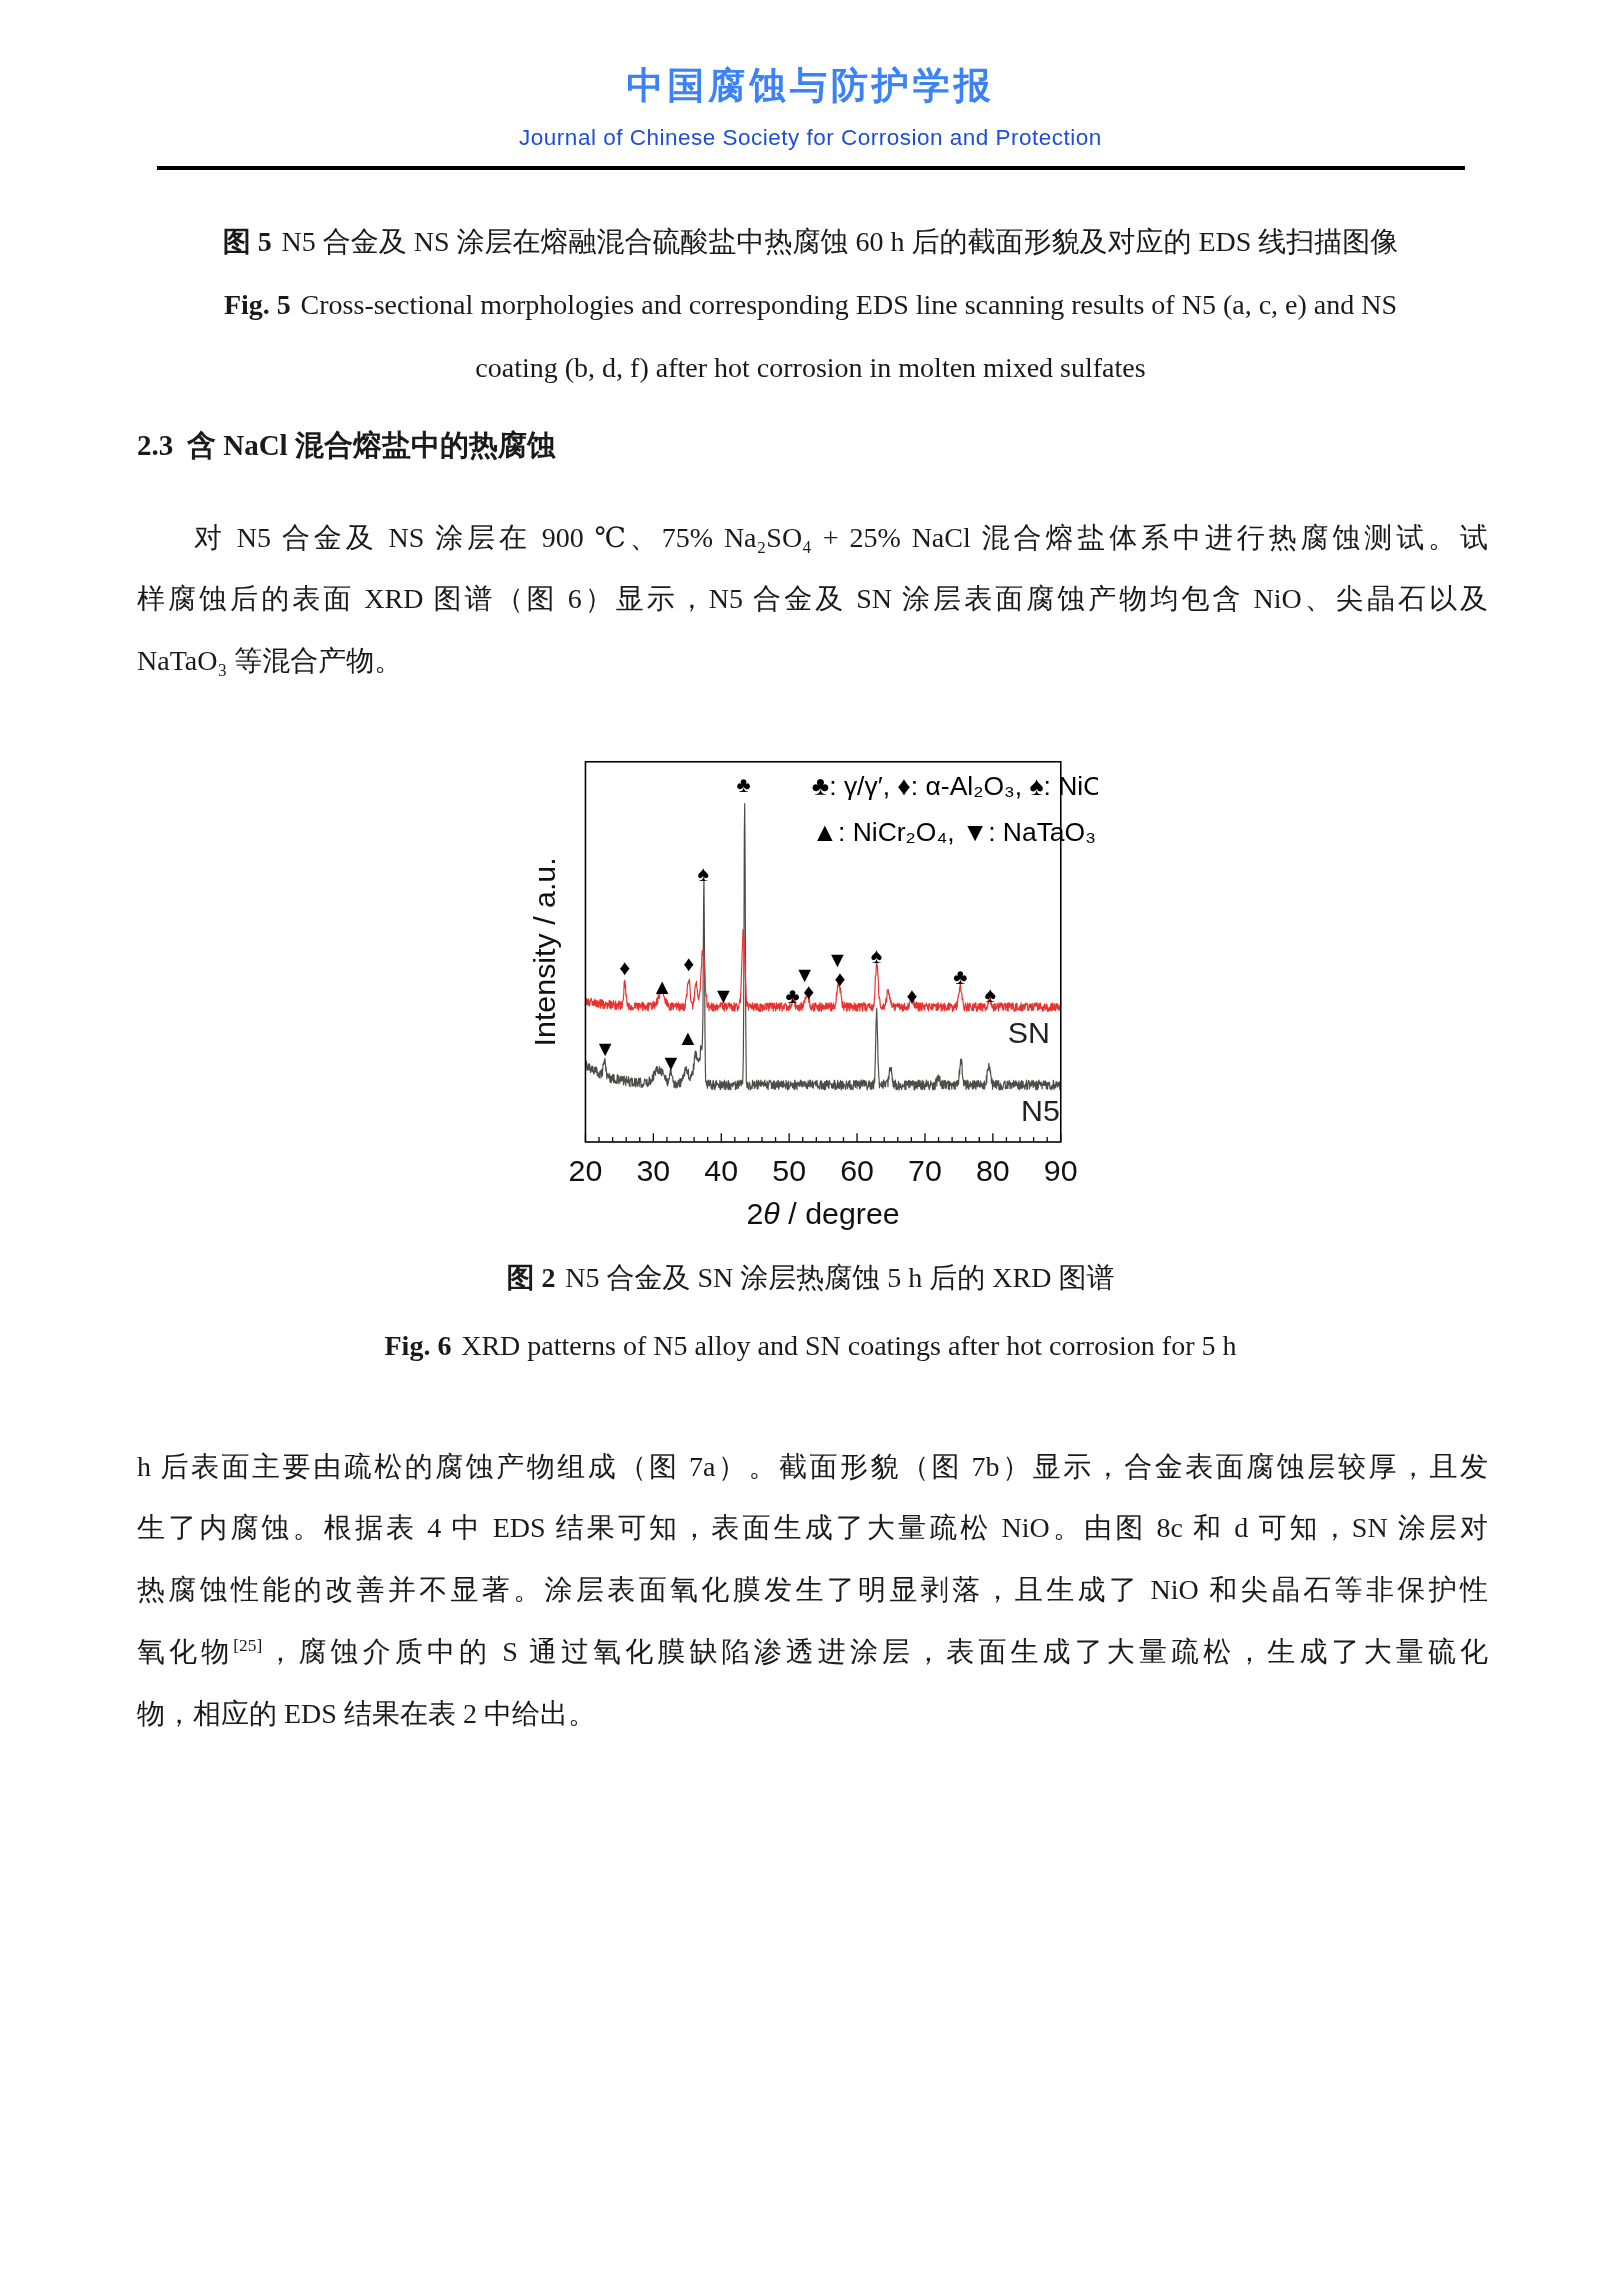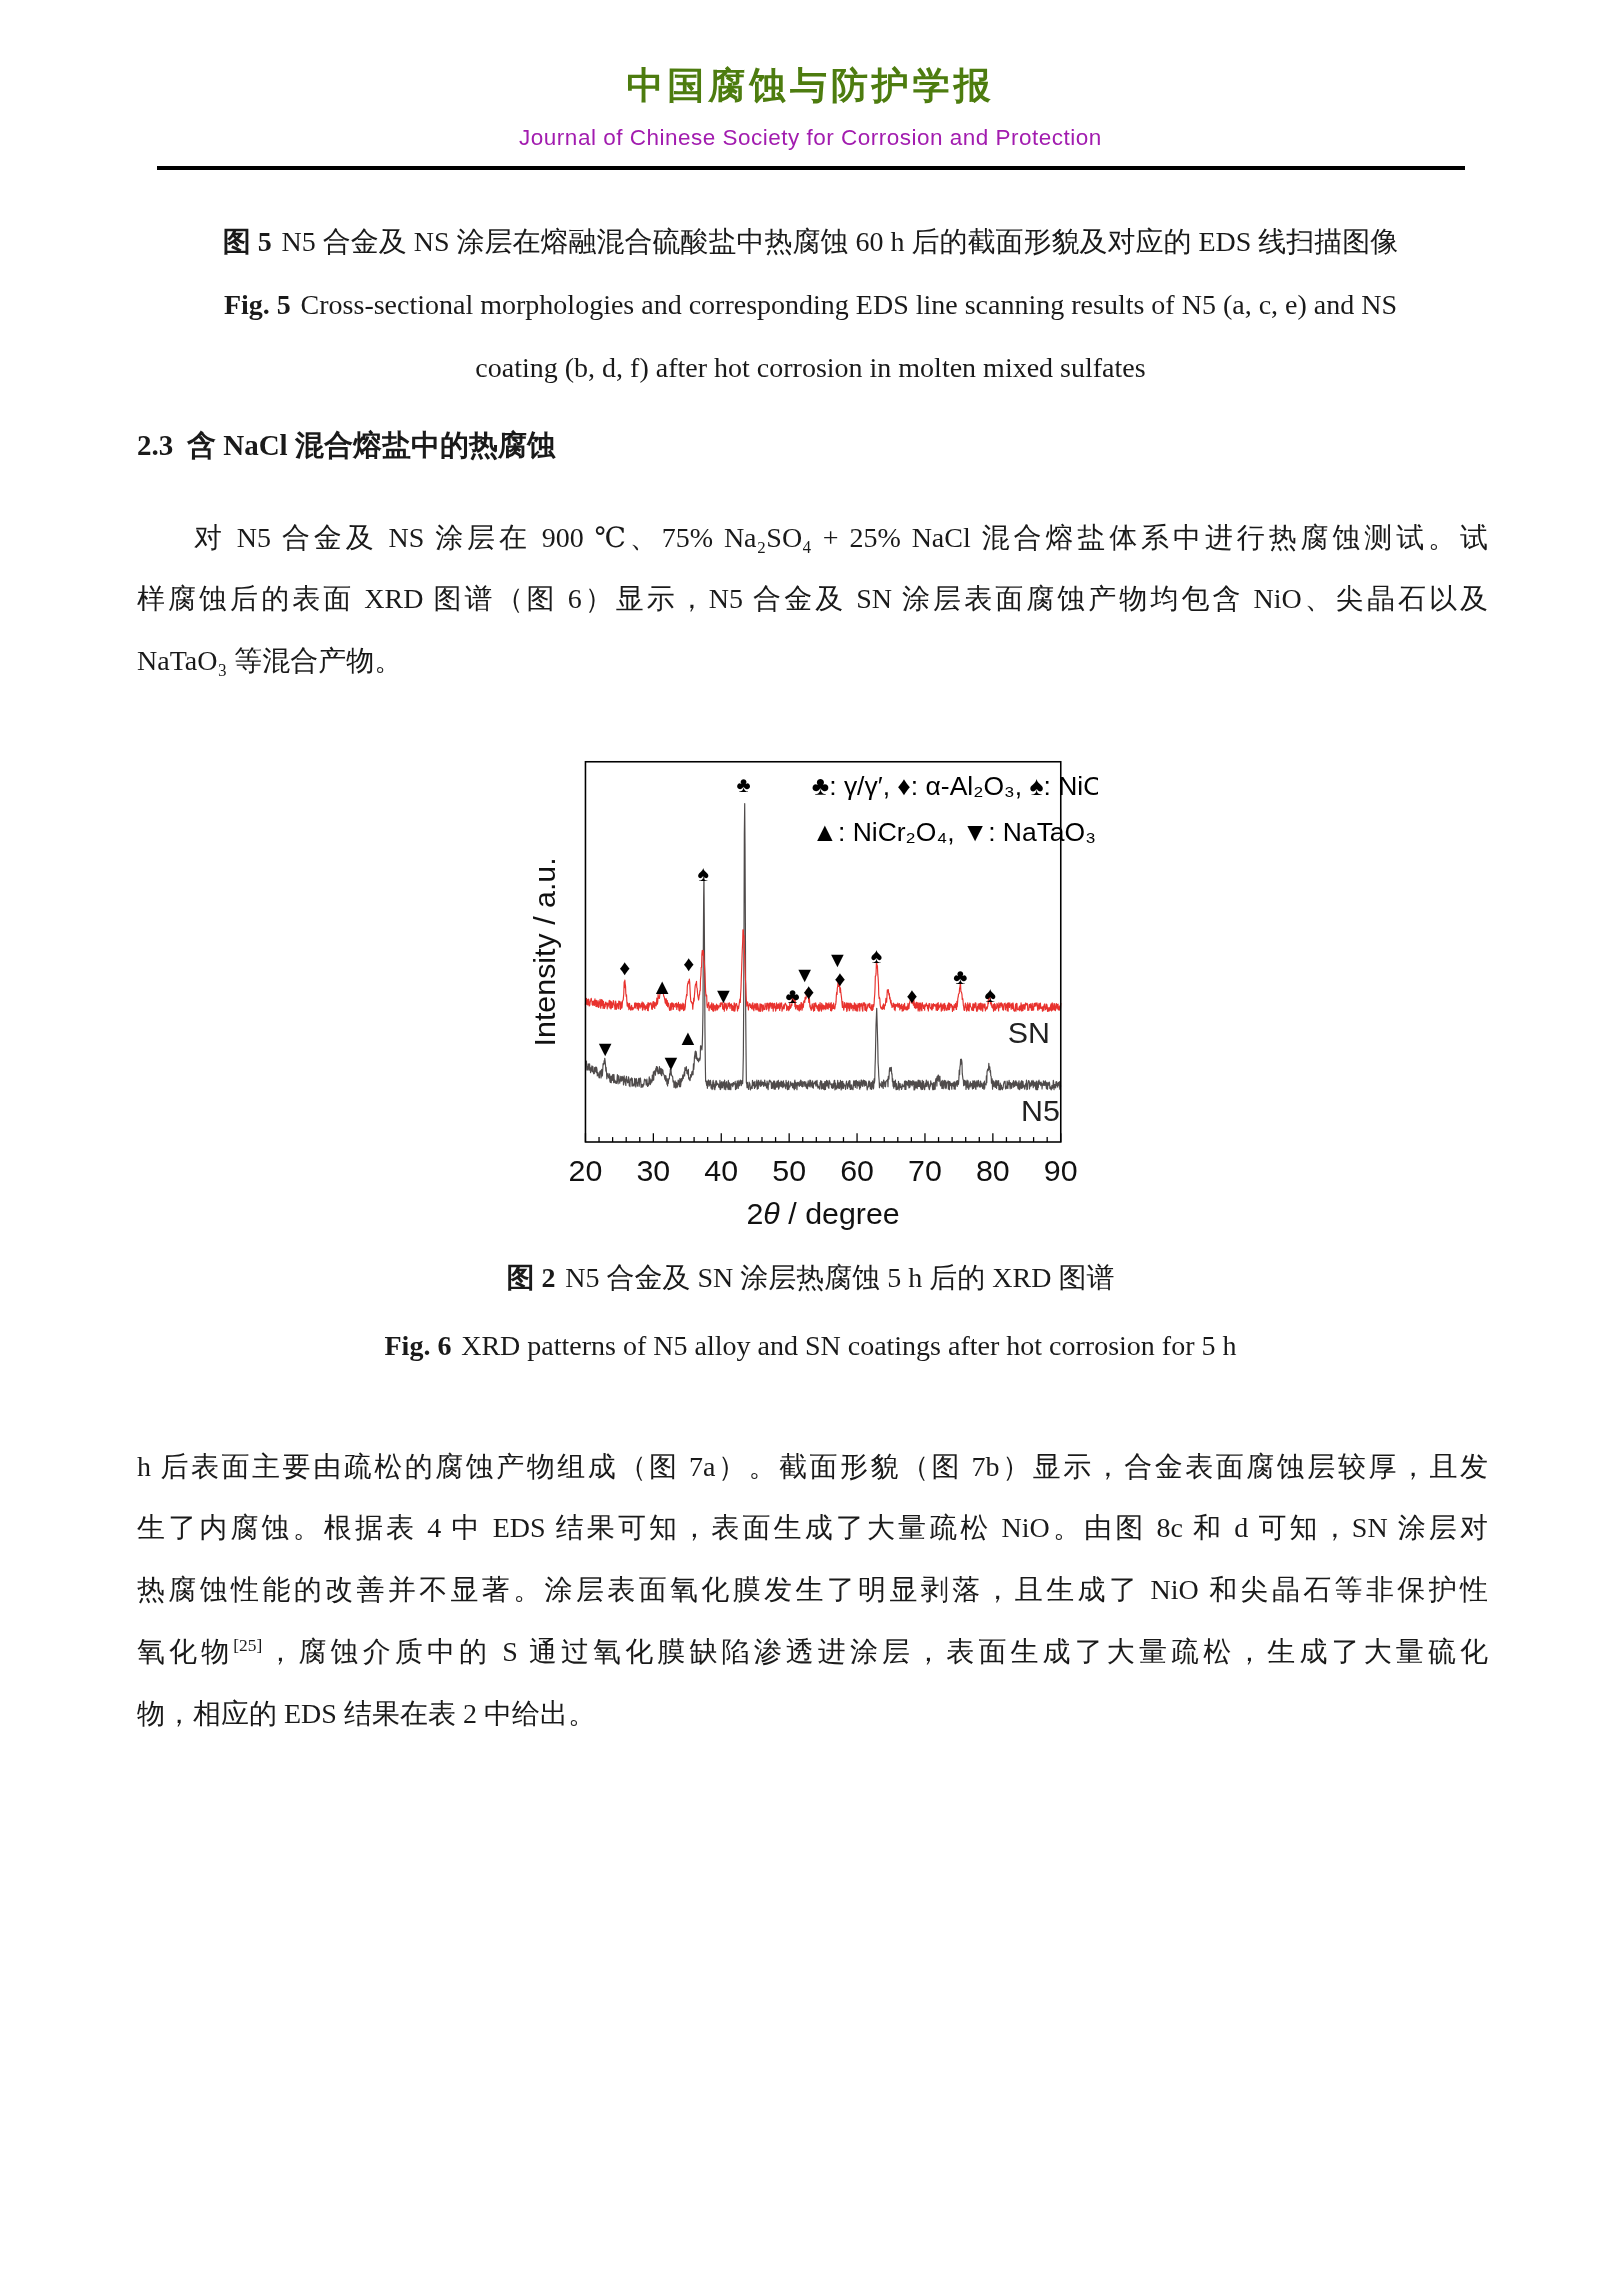--- a/index.html
+++ b/index.html
@@ -8,25 +8,25 @@
     width:1621px;height:2293px;
     background:#ffffff;
     font-family:"Liberation Serif","DejaVu Serif",serif;
     color:#1a1a1a;
     overflow:hidden;
   }
   .abs{position:absolute;}
   .center{left:0;right:0;text-align:center;}
   .journal-title{
     top:61px;font-size:37px;font-weight:600;letter-spacing:3.9px;
-    font-family:"Liberation Sans","DejaVu Sans",sans-serif;color:#4d7c0f;text-align:center;
+    font-family:"Liberation Sans","DejaVu Sans",sans-serif;color:#3b82f6;text-align:center;
   }
   .journal-sub{
     top:125px;font-size:22.5px;letter-spacing:0.5px;
-    font-family:"Liberation Sans","DejaVu Sans",sans-serif;color:#a21caf;
+    font-family:"Liberation Sans","DejaVu Sans",sans-serif;color:#1d4ed8;
   }
   .head-rule{top:166px;left:157px;width:1308px;height:3.9px;background:#000;}
   .caption{font-size:28px;line-height:39px;}
   .caption b{margin-right:9.8px;}
   .fig5-zh{top:222px;}
   .fig5-en1{top:285px;}
   .fig5-en2{top:348px;}
   .fig6-zh{top:1258px;}
   .fig6-en{top:1326px;}
   .section-heading{

